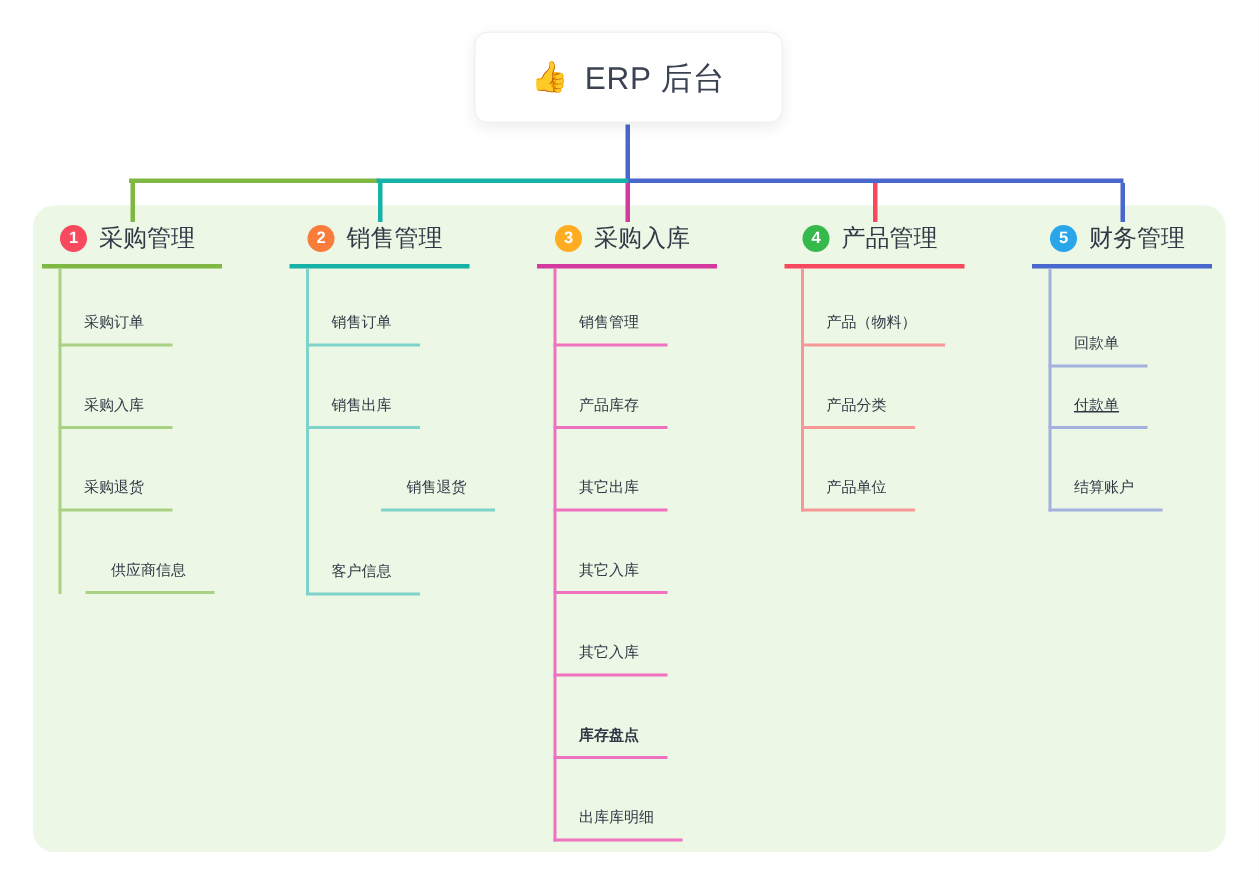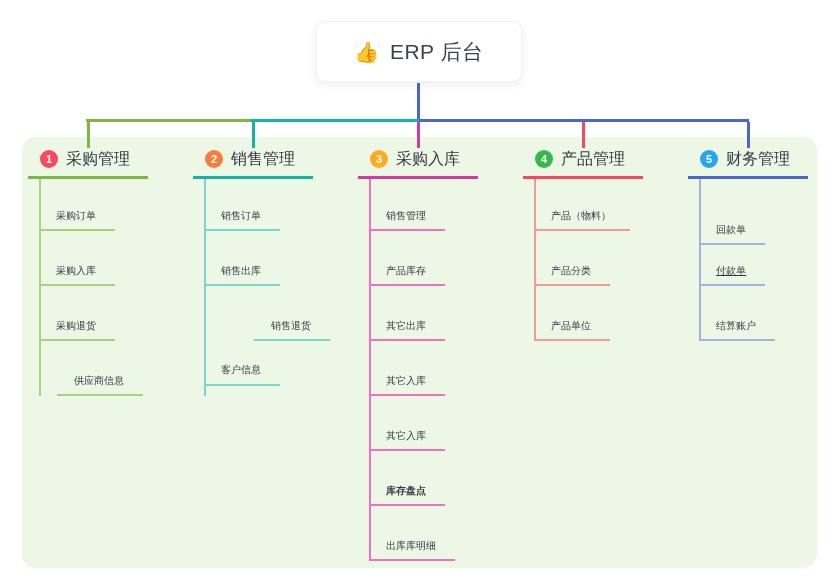--- a/index.html
+++ b/index.html
@@ -47,21 +47,21 @@
       <div class="child" style="left: 39px; top: 316px; border-bottom-color: rgb(169, 209, 131);">采购退货</div>
       <div class="child" style="left: 57px; top: 371px; border-bottom-color: rgb(169, 209, 131);">供应商信息</div>
       <div class="branch-title" style="left: 193px; top: 142px; width: 120px; height: 37px; border-bottom: 3px solid rgb(23, 178, 166);">
         <span class="badge" style="background: rgb(249, 124, 59);">2</span>
         <span>销售管理</span>
       </div>
       <div class="vline" style="left: 204px; top: 179px; height: 217px; background: rgb(126, 211, 202);"></div>
       <div class="child" style="left: 204px; top: 206px; border-bottom-color: rgb(126, 211, 202);">销售订单</div>
       <div class="child" style="left: 204px; top: 261px; border-bottom-color: rgb(126, 211, 202);">销售出库</div>
       <div class="child" style="left: 216px; top: 316px; border-bottom-color: rgb(126, 211, 202); margin-left: 38px;">销售退货</div>
-      <div class="child" style="left: 204px; top: 361px; border-bottom-color: rgb(126, 211, 202); font-family: Liberation Mono, monospace;">客户信息</div>
+      <div class="child" style="left: 204px; top: 372px; border-bottom-color: rgb(126, 211, 202);">客户信息</div>
       <div class="branch-title" style="left: 358px; top: 142px; width: 120px; height: 37px; border-bottom: 3px solid rgb(212, 57, 159);">
         <span class="badge" style="background: rgb(255, 172, 32);">3</span>
         <span>采购入库</span>
       </div>
       <div class="vline" style="left: 369px; top: 179px; height: 382px; background: rgb(239, 114, 192);"></div>
       <div class="child" style="left: 369px; top: 206px; border-bottom-color: rgb(239, 114, 192);">销售管理</div>
       <div class="child" style="left: 369px; top: 261px; border-bottom-color: rgb(239, 114, 192);">产品库存</div>
       <div class="child" style="left: 369px; top: 316px; border-bottom-color: rgb(239, 114, 192);">其它出库</div>
       <div class="child" style="left: 369px; top: 371px; border-bottom-color: rgb(239, 114, 192);">其它入库</div>
       <div class="child" style="left: 369px; top: 426px; border-bottom-color: rgb(239, 114, 192);">其它入库</div>

